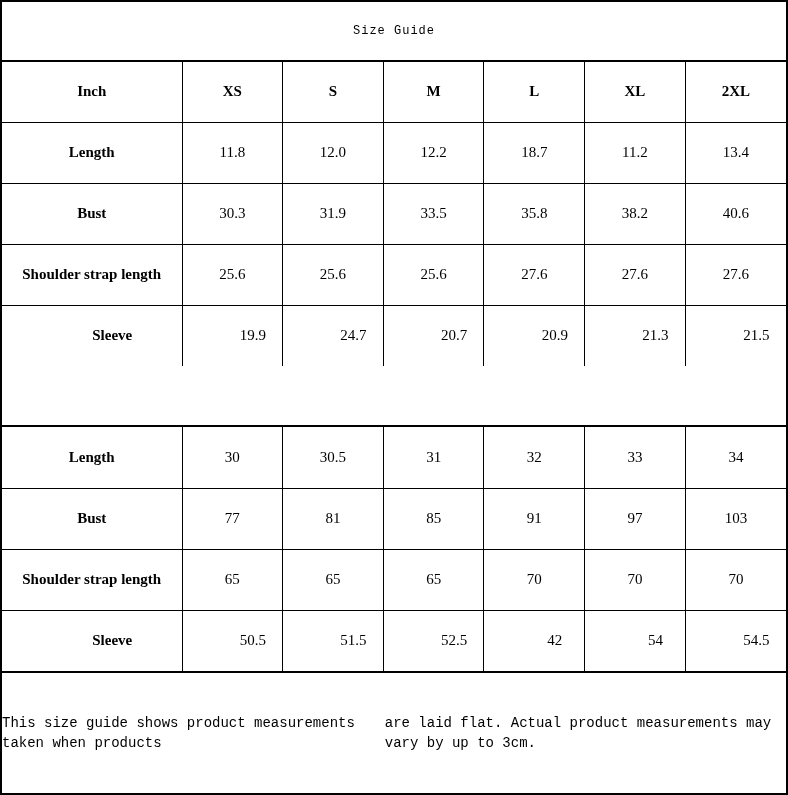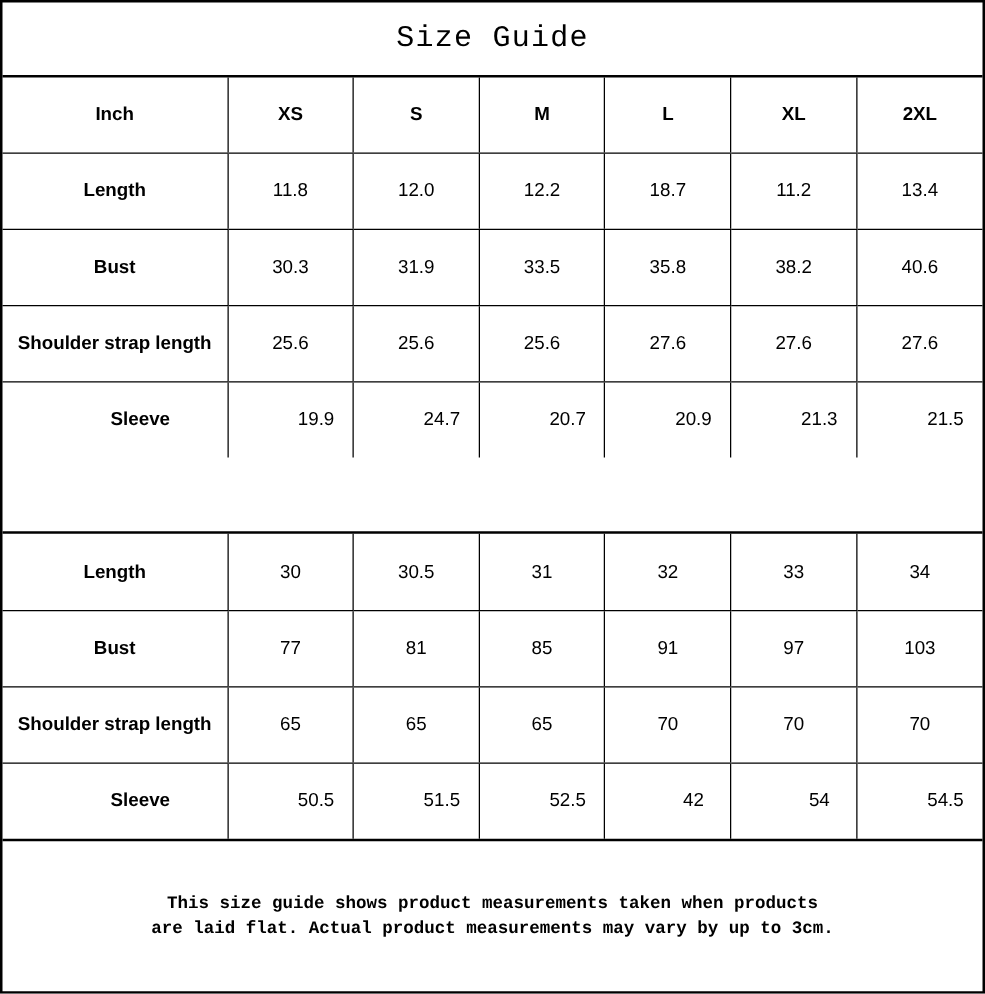--- a/index.html
+++ b/index.html
@@ -17,61 +17,61 @@
     display: flex;
     flex-direction: column;
   }
   .title-row {
     flex: 0 0 60px;
     border-bottom: 2px solid #000000;
     display: flex;
     align-items: center;
     justify-content: center;
     font-family: "Liberation Mono", "DejaVu Sans Mono", monospace;
-    font-size: 24px;
+    font-size: 12px;
     font-weight: 400;
     letter-spacing: 1px;
   }
   table.size-table {
     width: 100%;
     border-collapse: collapse;
     table-layout: fixed;
   }
   table.size-table col.label-col { width: 180px; }
   table.size-table td {
     border-left: 1px solid #000000;
     border-bottom: 1px solid #000000;
     text-align: center;
     vertical-align: middle;
     font-size: 15px;
     padding: 0 4px;
     overflow: hidden;
   }
   table.size-table td:first-child { border-left: none; }
   table.size-table tr:last-child td { border-bottom: none; padding-left: 45px; }
-  table.size-table tr { height: 61px; }
+  table.size-table tr { height: 61px; font-family: Liberation Serif, serif; }
   table.size-table tr.header-row { height: 60px; }
   td.unit-cell, td.size-cell, td.label-cell { font-weight: 700; }
   td.value-cell { font-weight: 400; }
   .gap-row {
     flex: 0 0 61px;
     border-bottom: 2px solid #000000;
   }
   .table2-wrap table.size-table tr.header-row { height: 61px; }
   .footer-row {
     flex: 1 1 auto;
     border-top: 2px solid #000000;
     display: flex;
-    flex-direction: column;
+    flex-direction: row;
     align-items: center;
     justify-content: center;
     font-family: "Liberation Mono", "DejaVu Sans Mono", monospace;
     font-size: 14px;
     line-height: 20px;
-    font-weight: 700;
+    font-weight: 400;
   }
 </style>
 </head>
 <body>
 
 <div class="size-guide">
 
   <div class="title-row">Size Guide</div>
 
   <div class="table1-wrap">

